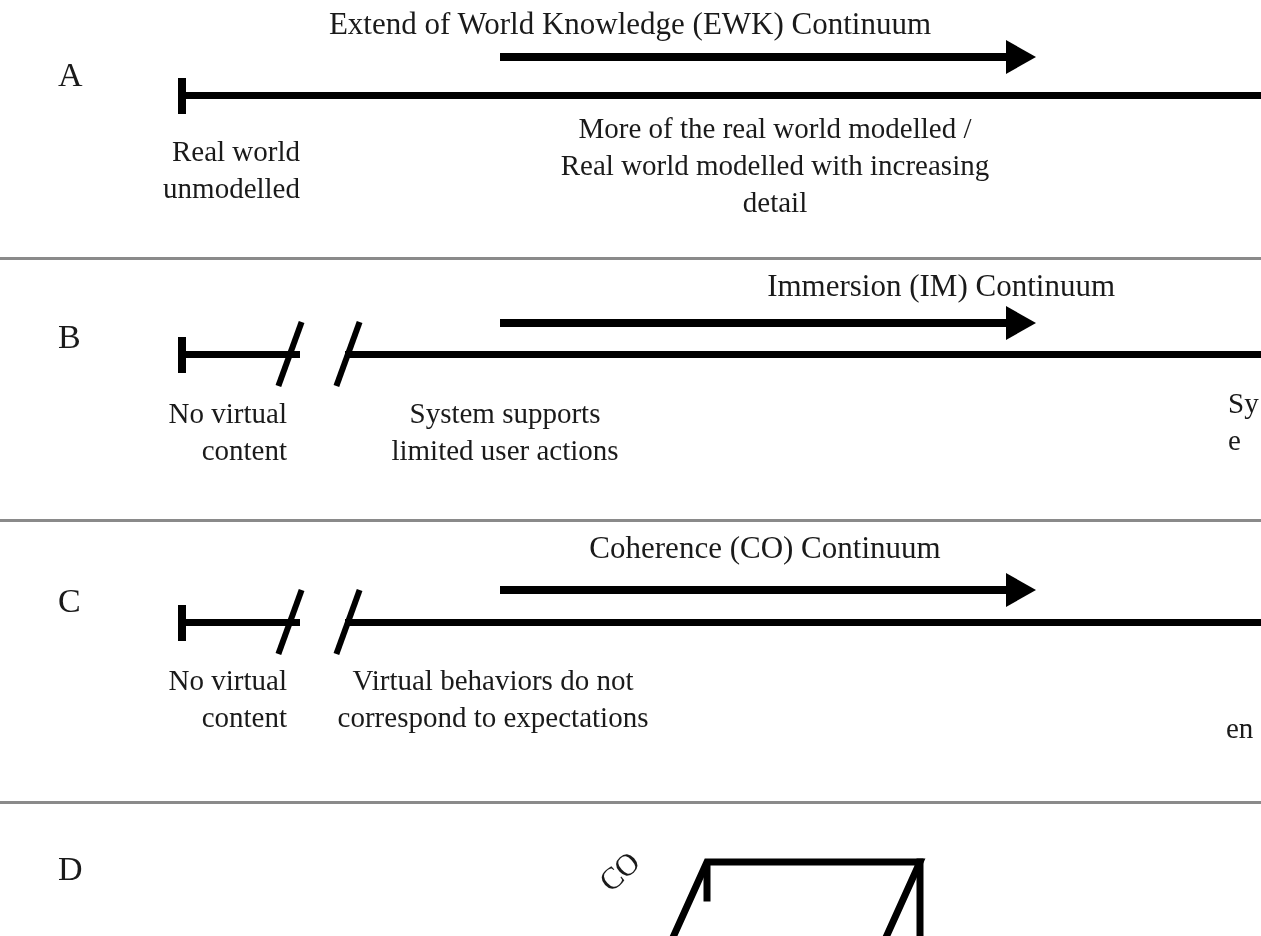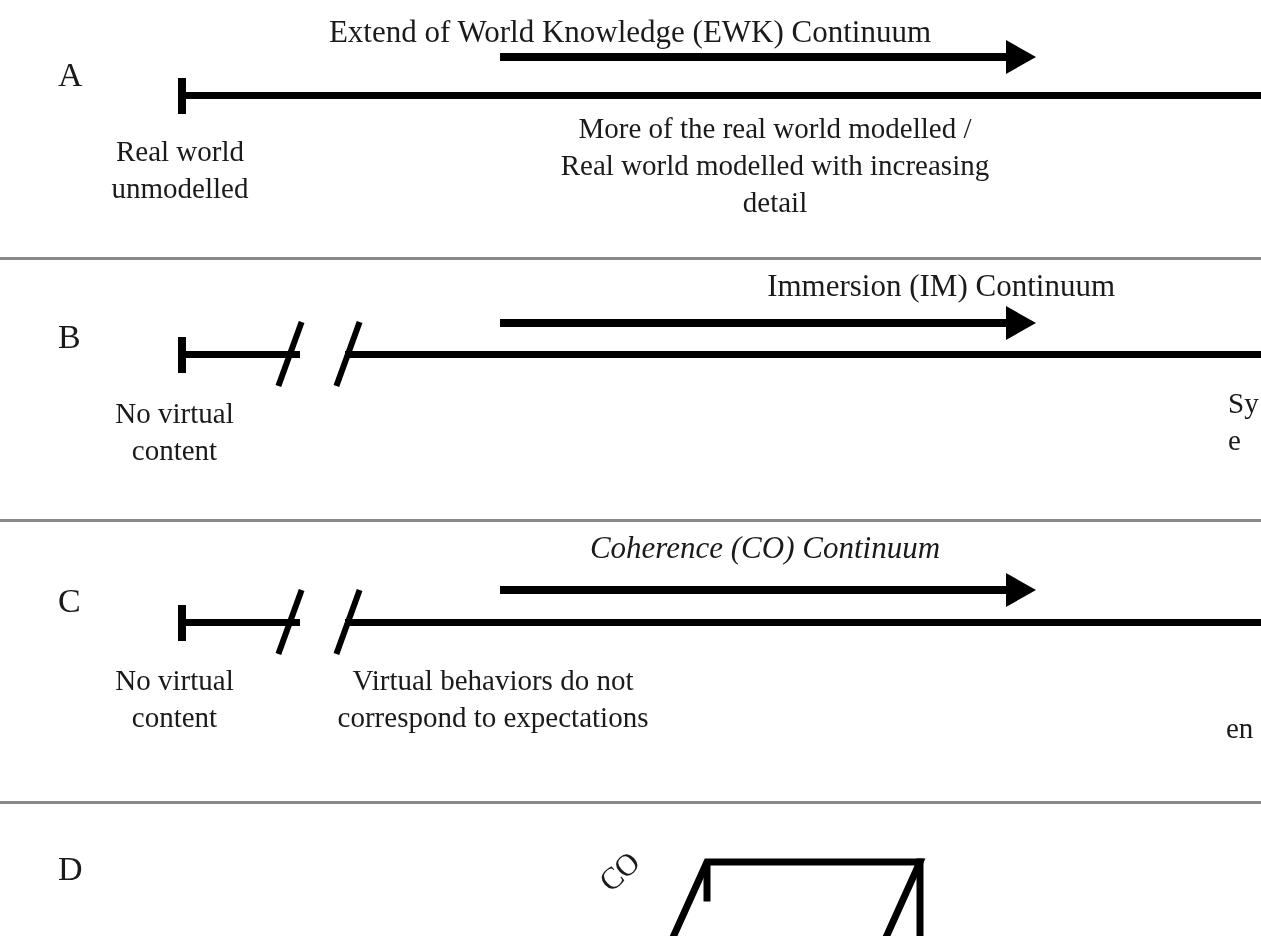--- a/index.html
+++ b/index.html
@@ -10,32 +10,32 @@
   .sec-label{position:absolute;font-size:34px;line-height:1;color:#1a1a1a;}
   .cont-title{position:absolute;font-size:31px;line-height:1.05;white-space:nowrap;text-align:center;}
   .axis-line{position:absolute;height:7px;background:#000;}
   .axis-cap{position:absolute;width:8px;background:#000;}
   .break-slash{position:absolute;width:6px;background:#000;transform:rotate(20deg);transform-origin:center;}
   .arrow-wrap{position:absolute;}
   .arrow-shaft{position:absolute;height:8px;background:#000;left:0;top:11px;}
   .arrow-head{position:absolute;width:0;height:0;border-top:17px solid transparent;
               border-bottom:17px solid transparent;border-left:30px solid #000;top:-2px;}
   .endlabel{position:absolute;font-size:29px;line-height:1.28;text-align:center;white-space:pre-line;}
-  .endlabel.left{text-align:center;}
+  .endlabel.left{text-align:right;}
   .endlabel.right{text-align:center;}
   .cube-label{position:absolute;font-size:31px;line-height:1;transform:rotate(-42deg);
               transform-origin:left bottom;letter-spacing:-1px;}
   svg{display:block;}
 </style>
 </head>
 <body>
 
 <div class="panel" style="top:0;height:258px;">
 
-  <div class="cont-title" style="left:280px;top:16px;width:700px;">Extend of World Knowledge (EWK) Continuum</div>
+  <div class="cont-title" style="left:280px;top:8px;width:700px;">Extend of World Knowledge (EWK) Continuum</div>
 
   <div class="sec-label" style="left:58px;top:58px;">A</div>
 
   <div class="axis-cap" style="left:178px;top:78px;height:36px;"></div>
   <div class="axis-line" style="left:180px;top:92px;width:1081px;"></div>
 
   <div class="arrow-wrap" style="left:500px;top:42px;width:537px;height:32px;">
     <div class="arrow-shaft" style="width:508px;"></div>
     <div class="arrow-head" style="left:506px;top:-2px;"></div>
   </div>
@@ -64,30 +64,32 @@
   <div class="break-slash" style="left:345px;top:60px;height:68px;"></div>
 
   <div class="arrow-wrap" style="left:500px;top:48px;width:537px;height:32px;">
     <div class="arrow-shaft" style="width:508px;"></div>
     <div class="arrow-head" style="left:506px;top:-2px;"></div>
   </div>
 
   <div class="endlabel left" style="left:62px;top:135px;width:225px;">No virtual
 content</div>
 
+  <div class="endlabel" style="left:340px;top:135px;width:330px;">System supports
+limited user actions</div>
 
   <div class="endlabel right" style="left:1228px;top:125px;width:140px;text-align:left;">Sy
 e</div>
 </div>
 
 <div class="divider" style="top:519px;"></div>
 
 <div class="panel" style="top:522px;height:280px;">
 
-  <div class="cont-title" style="left:415px;top:10px;width:700px;font-style:italic;">Coherence (CO) Continuum</div>
+  <div class="cont-title" style="left:415px;top:10px;width:700px;">Coherence (CO) Continuum</div>
 
   <div class="sec-label" style="left:58px;top:62px;">C</div>
 
   <div class="axis-cap" style="left:178px;top:83px;height:36px;"></div>
   <div class="axis-line" style="left:180px;top:97px;width:120px;"></div>
   <div class="axis-line" style="left:345px;top:97px;width:916px;"></div>
 
   <div class="break-slash" style="left:287px;top:66px;height:68px;"></div>
   <div class="break-slash" style="left:345px;top:66px;height:68px;"></div>
 

